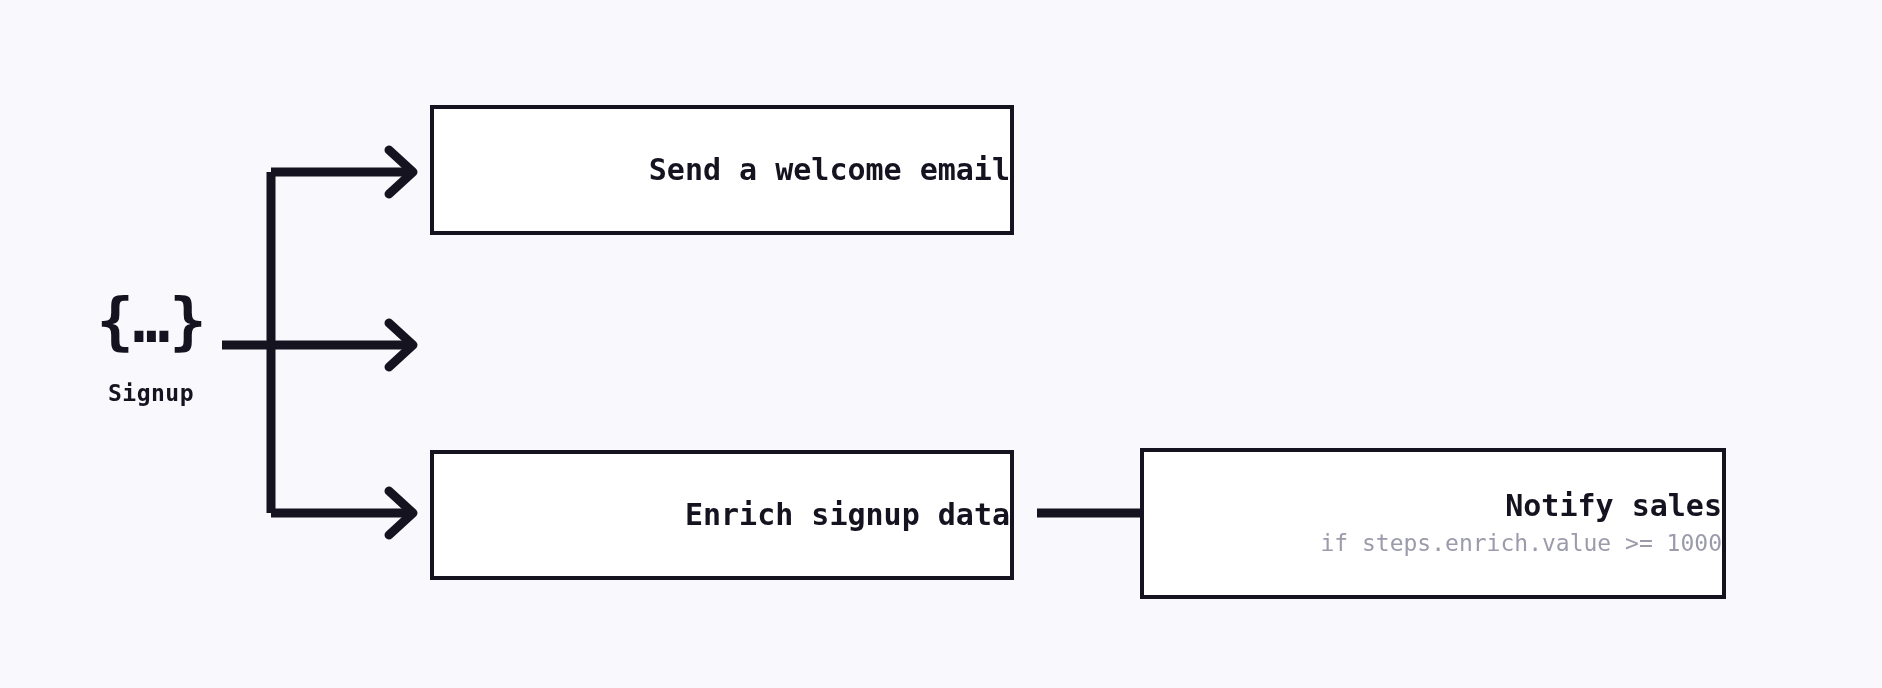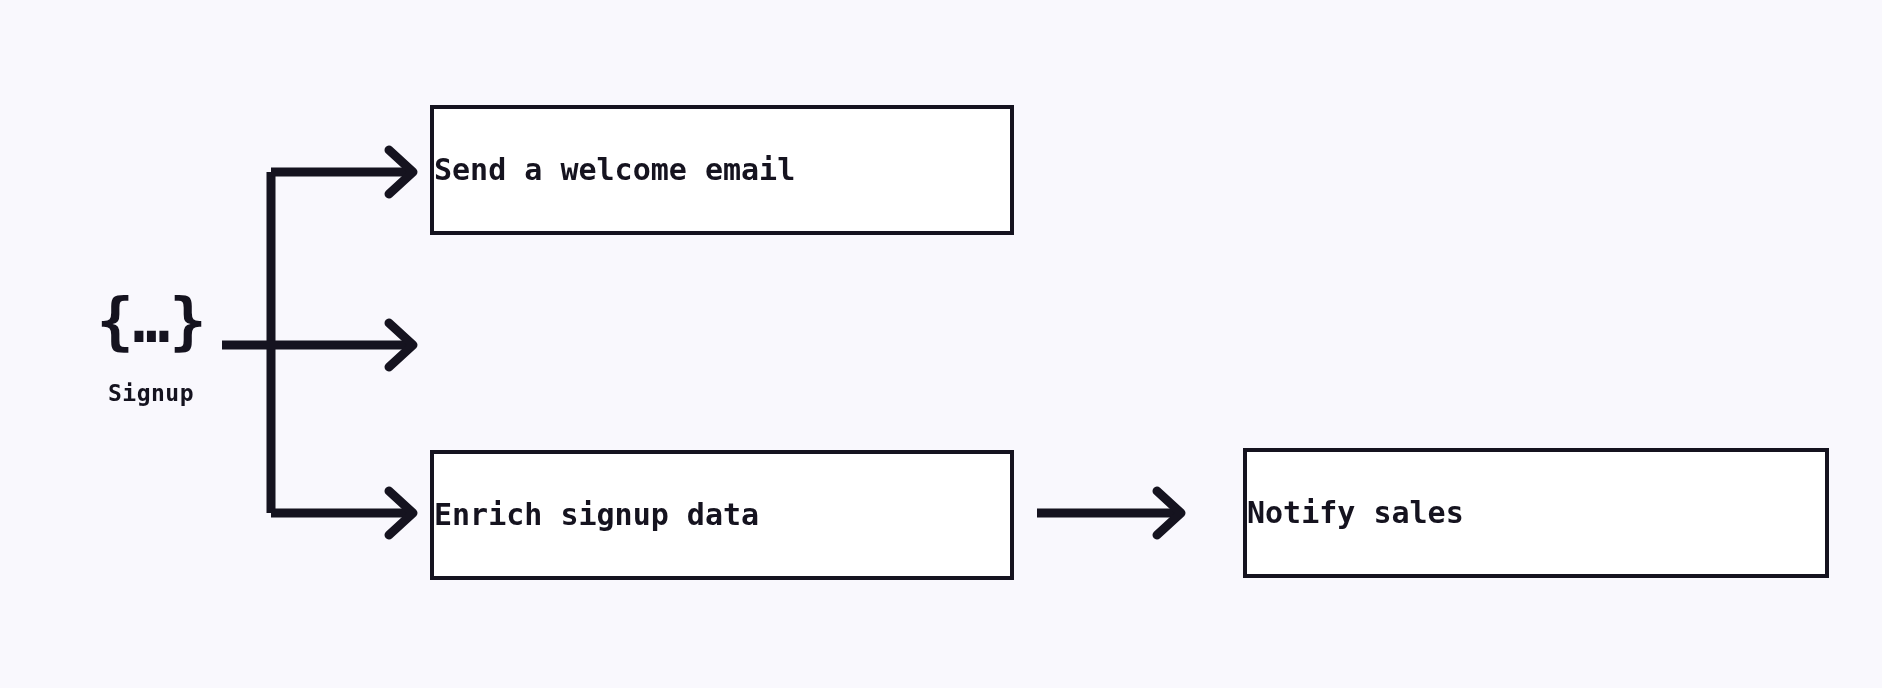--- a/index.html
+++ b/index.html
@@ -57,21 +57,21 @@
   }
 
   
   .card {
     position: absolute;
     box-sizing: border-box;
     background: #ffffff;
     border: 4px solid #15131f;
     display: flex;
     flex-direction: column;
-    align-items: flex-start;
+    align-items: flex-end;
     justify-content: center;
   }
   .card-title {
     font-family: "DejaVu Sans Mono", monospace;
     font-size: 30px;
     font-weight: bold;
     color: #15131f;
     line-height: 1.15;
     letter-spacing: 0px;
     white-space: nowrap;
@@ -82,21 +82,21 @@
     font-weight: normal;
     color: #9b9bab;
     line-height: 1.2;
     margin-top: 6px;
     white-space: nowrap;
   }
 
   .card-1 { left: 430px; top: 105px;  width: 584px; height: 130px; }
   .card-2 { left: 430px; top: 278px;  width: 584px; height: 130px; }
   .card-3 { left: 430px; top: 450px;  width: 584px; height: 130px; }
-  .card-4 { left: 1243px; top: 448px; width: 586px; height: 130px; }
+  .card-4 { left: 1140px; top: 448px; width: 586px; height: 151px; }
 </style>
 </head>
 <body>
 
 <div id="canvas">
 
   <svg id="wires" viewBox="0 0 1882 688">
     <g fill="none" stroke="#15131f" stroke-width="9" stroke-linecap="butt" stroke-linejoin="miter">
 
       <path d="M 271 172 L 271 513"></path>
@@ -129,15 +129,16 @@
     <div class="card-title">Send a welcome email</div>
   </div>
 
 
   <div class="card card-3">
     <div class="card-title">Enrich signup data</div>
   </div>
 
   <div class="card card-4">
     <div class="card-title">Notify sales</div>
+    <div class="card-subtitle">if steps.enrich.value &gt;= 1000</div>
   </div>
 
 </div>
 
 </body></html>

